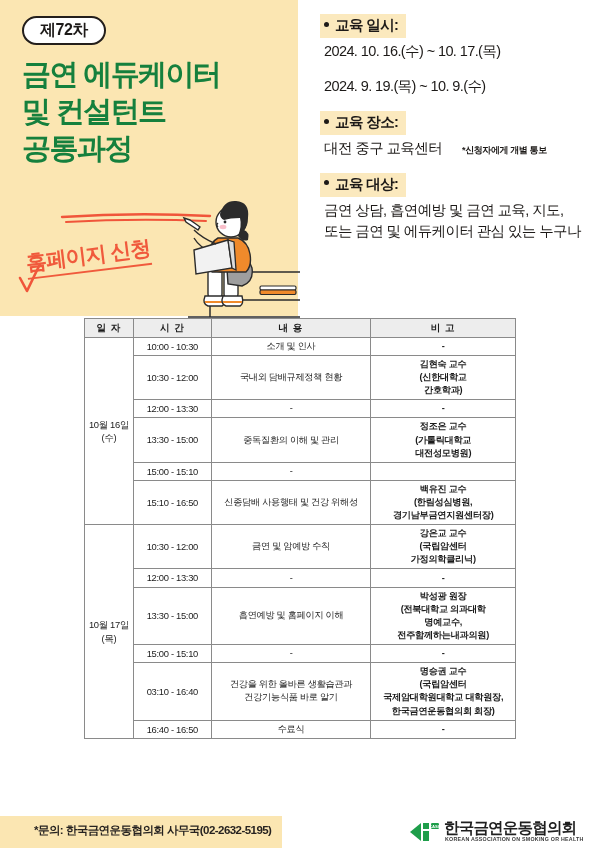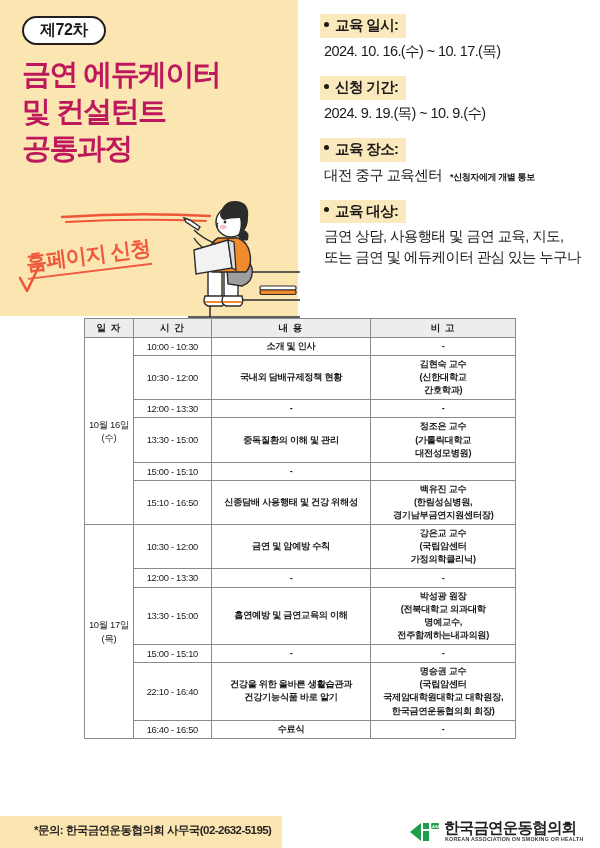--- a/index.html
+++ b/index.html
@@ -25,21 +25,21 @@
   .badge {
     position: absolute; left: 22px; top: 16px;
     padding: 4px 16px 5px 16px;
     border: 2.2px solid #241f1c; border-radius: 999px;
     background: #ffffff;
     font-size: 16px; font-weight: bold; color: #1d1a18;
     letter-spacing: -0.5px; line-height: 1;
   }
   .title {
     position: absolute; left: 22px; top: 56px; width: 272px;
-    font-size: 29px; font-weight: bold; color: #be185d;
+    font-size: 29px; font-weight: bold; color: #15803d;
     line-height: 1.28; letter-spacing: -1.6px;
   }
   .title-line { display: block; white-space: nowrap; }
   .title-underline {
     position: absolute; left: 60px; top: 213px;
     width: 152px; height: 10px;
   }
 
   
   .apply-wrap {
@@ -72,21 +72,21 @@
     display: inline-block; width: 5px; height: 5px; border-radius: 50%;
     background: #1d1a18; vertical-align: middle; margin-right: 6px;
     position: relative; top: -2px;
   }
   .info-value {
     font-size: 14.5px; color: #1d1a18; letter-spacing: -0.6px;
     line-height: 1.45; margin-top: 3px; padding-left: 4px;
   }
   .info-note {
     font-size: 9px; color: #1d1a18; letter-spacing: -0.4px;
-    font-weight: bold; margin-left: 8px; white-space: nowrap;
+    font-weight: bold; margin-left: 20px; white-space: nowrap;
   }
   .info-value.wide { width: 286px; margin-left: -6px; padding-left: 10px; }
   .info-value .l2 { display: block; }
 
   
   table.schedule {
     position: absolute; left: 84px; top: 318px;
     width: 432px; border-collapse: collapse;
     font-size: 9.2px; color: #1b1b1b; letter-spacing: -0.3px;
   }
@@ -98,21 +98,21 @@
   table.schedule thead th {
     background: #EDEDED; font-weight: bold; height: 17px;
     font-size: 9.6px; letter-spacing: 1px;
   }
   td.daycell { font-weight: normal; width: 49px; font-size: 9.4px; }
   col.c-day  { width: 49px; }
   col.c-time { width: 78px; }
   col.c-topic{ width: 160px; }
   col.c-note { width: 145px; }
   td.time { font-size: 9.4px; }
-  td.topic { font-weight: bold; border-radius: 9px; }
+  td.topic { font-weight: normal; border-radius: 9px; }
   td.note { font-weight: bold; }
   tr.break td { height: 14px; margin-top: 16px; }
   tr.sess td { height: 44px; }
   tr.sess.tall td { height: 56px; }
 
   
   .footer-text {
     position: absolute; left: 34px; top: 823px;
     font-size: 11.5px; font-weight: bold; color: #262220; letter-spacing: -0.55px;
   }
@@ -199,41 +199,38 @@
   <div class="info">
 
     <div class="info-item">
       <div class="info-label">
         <span class="dot"></span><span>교육 일시:</span>
       </div>
       <div class="info-value">2024. 10. 16.(수) ~ 10. 17.(목)</div>
     </div>
 
     <div class="info-item">
-      <div class="info-label">
-        <span class="dot"></span><span>신청 기간:</span>
-      </div>
       <div class="info-value">2024. 9. 19.(목) ~ 10. 9.(수)</div>
     </div>
 
     <div class="info-item">
       <div class="info-label">
         <span class="dot"></span><span>교육 장소:</span>
       </div>
       <div class="info-value">
         <span>대전 중구 교육센터</span><span class="info-note">*신청자에게 개별 통보</span>
       </div>
     </div>
 
     <div class="info-item">
       <div class="info-label">
         <span class="dot"></span><span>교육 대상:</span>
       </div>
       <div class="info-value wide">
-        <span>금연 상담, 사용행태 및 금연 교육, 지도,</span>
+        <span>금연 상담, 흡연예방 및 금연 교육, 지도,</span>
         <span class="l2">또는 금연 및 에듀케이터 관심 있는 누구나</span>
       </div>
     </div>
 
   </div>
 
   <table class="schedule">
     <colgroup>
       <col class="c-day">
         <col class="c-time">
@@ -286,30 +283,30 @@
           <td class="topic"><span>금연 및 암예방 수칙</span></td>
           <td class="note"><span>강은교 교수</span><br><span>(국립암센터</span><br><span>가정의학클리닉)</span></td>
         </tr>
         <tr class="break">
           <td class="time"><span>12:00 - 13:30</span></td>
           <td class="topic"><span>-</span></td>
           <td class="note"><span>-</span></td>
         </tr>
         <tr class="sess tall">
           <td class="time"><span>13:30 - 15:00</span></td>
-          <td class="topic"><span>흡연예방 및 금연교육의 이해</span></td>
+          <td class="topic"><span>흡연예방 및 홈페이지 이해</span></td>
           <td class="note"><span>박성광 원장</span><br><span>(전북대학교 의과대학</span><br><span>명예교수,</span><br><span>전주함께하는내과의원)</span></td>
         </tr>
         <tr class="break">
           <td class="time"><span>15:00 - 15:10</span></td>
           <td class="topic"><span>-</span></td>
           <td class="note"><span>-</span></td>
         </tr>
         <tr class="sess tall">
-          <td class="time"><span>22:10 - 16:40</span></td>
+          <td class="time"><span>03:10 - 16:40</span></td>
           <td class="topic"><span>건강을 위한 올바른 생활습관과</span><br><span>건강기능식품 바로 알기</span></td>
           <td class="note"><span>명승권 교수</span><br><span>(국립암센터</span><br><span>국제암대학원대학교 대학원장,</span><br><span>한국금연운동협의회 회장)</span></td>
         </tr>
         <tr class="break">
           <td class="time"><span>16:40 - 16:50</span></td>
           <td class="topic"><span>수료식</span></td>
           <td class="note"><span>-</span></td>
         </tr>
       </tbody>
   </table>

